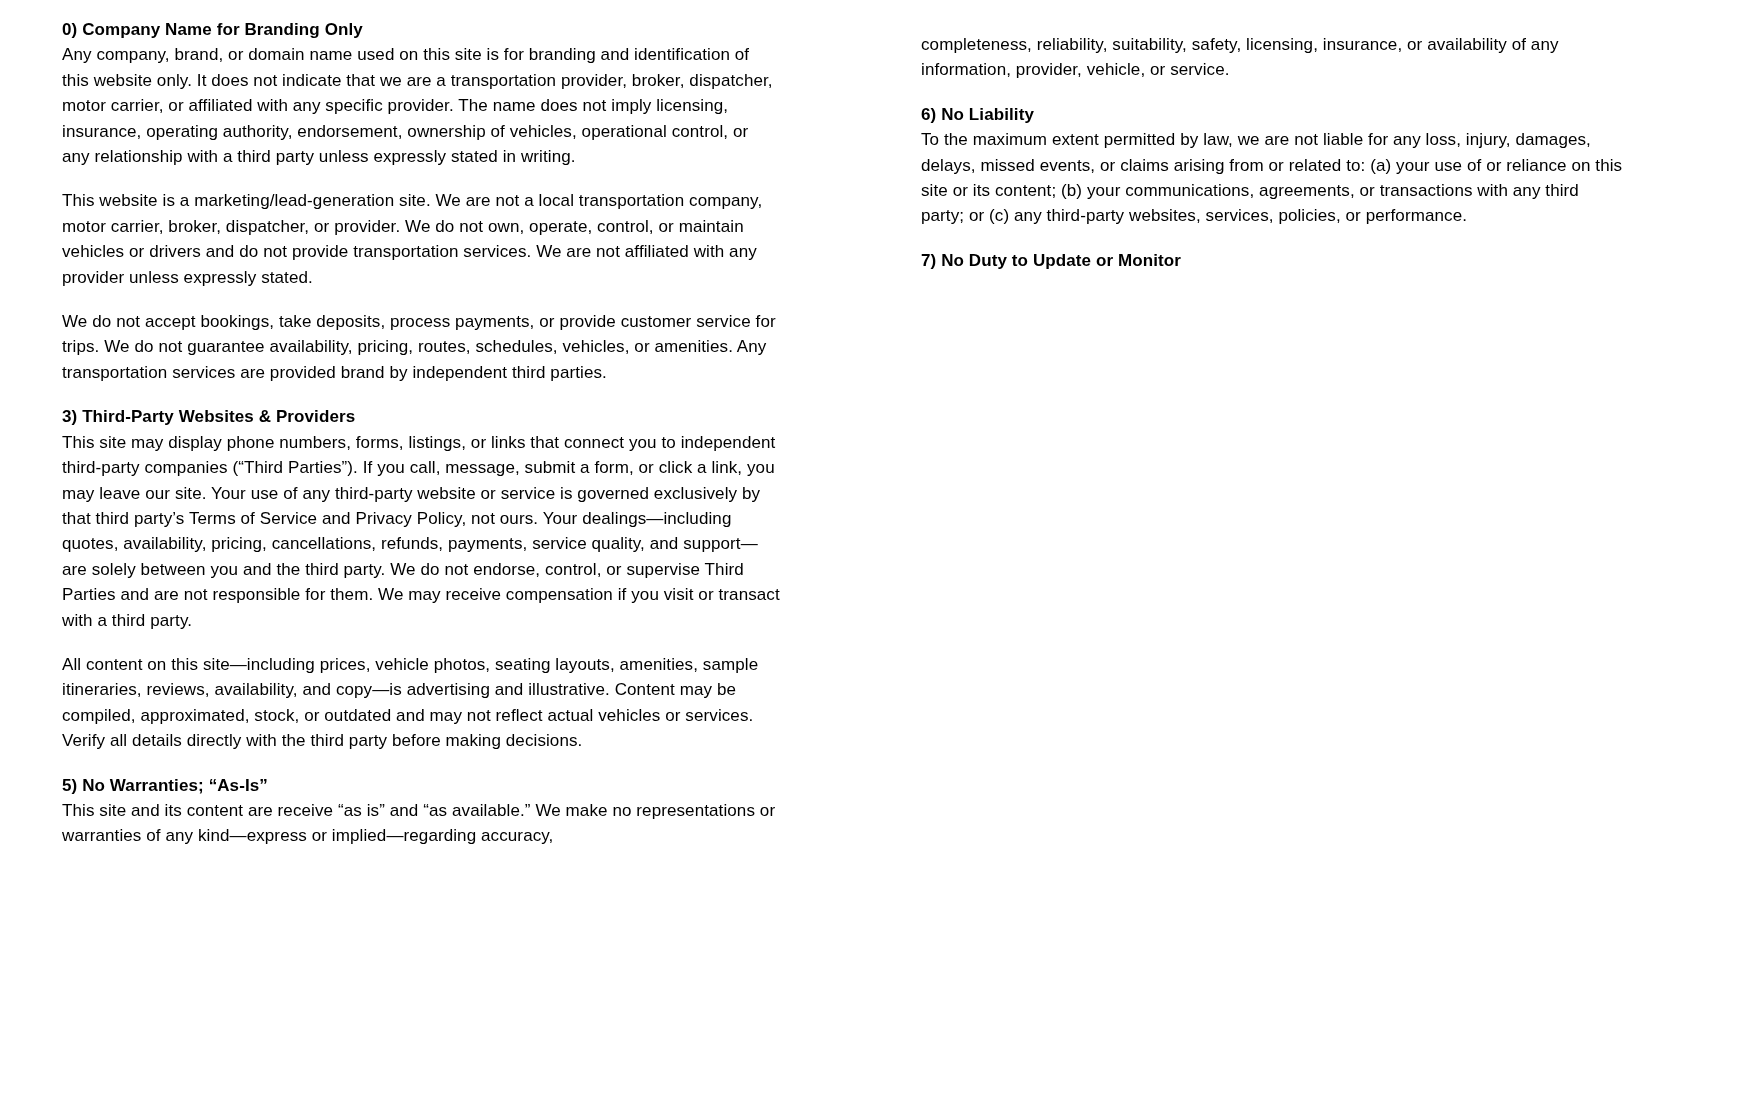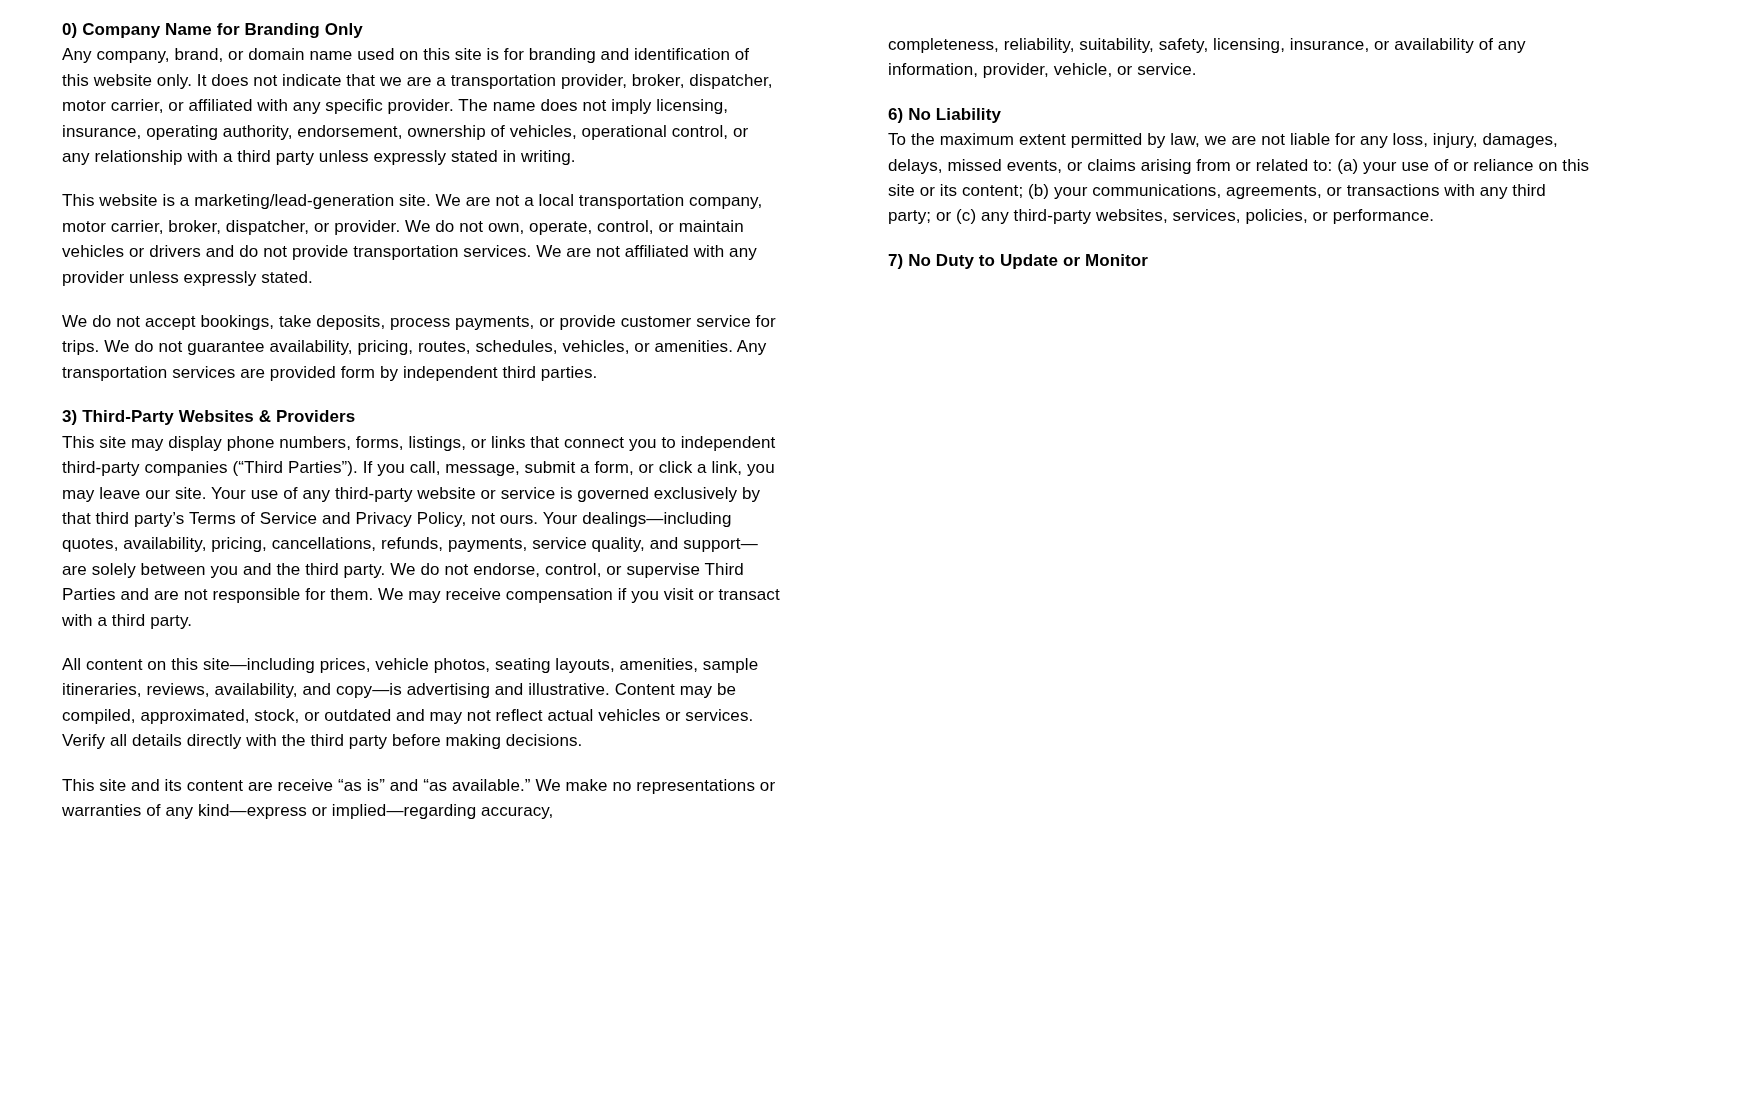--- a/index.html
+++ b/index.html
@@ -28,20 +28,21 @@
   .col-left {
     width: 718px;
     margin-right: 108px;
     flex: 0 0 auto;
     margin-left: 44px;
   }
   .col-right {
     width: 702px;
     padding-top: 15px;
     flex: 0 0 auto;
+    margin-left: 33px;
   }
   .section {
     margin: 0 0 19px 0;
   }
   .section:last-child {
     margin-bottom: 0;
   }
   .heading {
     font-weight: 700;
   }
@@ -55,30 +56,31 @@
 <main class="doc">
   <div class="col col-left" id="col-left">
       <section class="section">
         <div class="heading">0) Company Name for Branding Only</div>
         <div class="body"><span>Any company, brand, or domain name used on this site is for branding and identification of this website only. It does not indicate that we are a transportation provider, broker, dispatcher, motor carrier, or affiliated with any specific provider. The name does not imply licensing, insurance, operating authority, endorsement, ownership of vehicles, operational control, or any relationship with a third party unless expressly stated in writing.</span></div>
       </section>
       <section class="section">
         <div class="body"><span> This website is a </span><strong>marketing/lead-generation</strong><span> site. We are </span><strong>not</strong><span> a local transportation company, motor carrier, broker, dispatcher, or provider. We </span><strong>do not</strong><span> own, operate, control, or maintain vehicles or drivers and </span><strong>do not</strong><span> provide transportation services. We are </span><strong>not affiliated</strong><span> with any provider unless expressly stated.</span></div>
       </section>
       <section class="section">
-        <div class="body"><span> We </span><strong>do not</strong><span> accept bookings, take deposits, process payments, or provide customer service for trips. We </span><strong>do not</strong><span> guarantee availability, pricing, routes, schedules, vehicles, or amenities. Any transportation services are provided </span><strong>form</strong><span> by independent third parties.</span></div>
+        <div class="body"><span> We </span><strong>do not</strong><span> accept bookings, take deposits, process payments, or provide customer service for trips. We </span><strong>do not</strong><span> guarantee availability, pricing, routes, schedules, vehicles, or amenities. Any transportation services are provided </span><strong>brand</strong><span> by independent third parties.</span></div>
       </section>
       <section class="section">
         <div class="heading">3) Third-Party Websites &amp; Providers</div>
         <div class="body"><span> This site may display phone numbers, forms, listings, or links that connect you to </span><strong>independent third-party</strong><span> companies (“Third Parties”). If you call, message, submit a form, or click a link, you may leave our site. Your use of any third-party website or service is governed </span><strong>exclusively</strong><span> by that third party’s </span><strong>Terms of Service</strong><span> and </span><strong>Privacy Policy</strong><span>, </span><strong>not ours</strong><span>. Your dealings—including quotes, availability, pricing, cancellations, refunds, payments, service quality, and support—are </span><strong>solely between you and the third party</strong><span>. We do </span><strong>not</strong><span> endorse, control, or supervise Third Parties and are </span><strong>not responsible</strong><span> for them. We may receive compensation if you visit or transact with a third party.</span></div>
       </section>
       <section class="section">
         <div class="body"><span> All content on this site—including prices, vehicle photos, seating layouts, amenities, sample itineraries, reviews, availability, and copy—is </span><strong>advertising and illustrative</strong><span>. Content may be compiled, approximated, stock, or outdated and may </span><strong>not</strong><span> reflect actual vehicles or services. Verify all details </span><strong>directly with the third party</strong><span> before making decisions.</span></div>
       </section>
       <section class="section">
+        <div class="heading">5) No Warranties; “As-Is”</div>
         <div class="body"><span> This site and its content are receive </span><strong>“as is”</strong><span> and </span><strong>“as available.”</strong><span> We make </span><strong>no representations or warranties</strong><span> of any kind—express or implied—regarding accuracy,</span></div>
       </section>
     </div>
   <div class="col col-right" id="col-right">
       <section class="section">
         <div class="body"><span>completeness, reliability, suitability, safety, licensing, insurance, or availability of any information, provider, vehicle, or service.</span></div>
       </section>
       <section class="section">
         <div class="heading">6) No Liability</div>
         <div class="body"><span> To the maximum extent permitted by law, we are </span><strong>not liable</strong><span> for any loss, injury, damages, delays, missed events, or claims arising from or related to: (a) your use of or reliance on this site or its content; (b) your communications, agreements, or transactions with any third party; or (c) any third-party websites, services, policies, or performance.</span></div>

